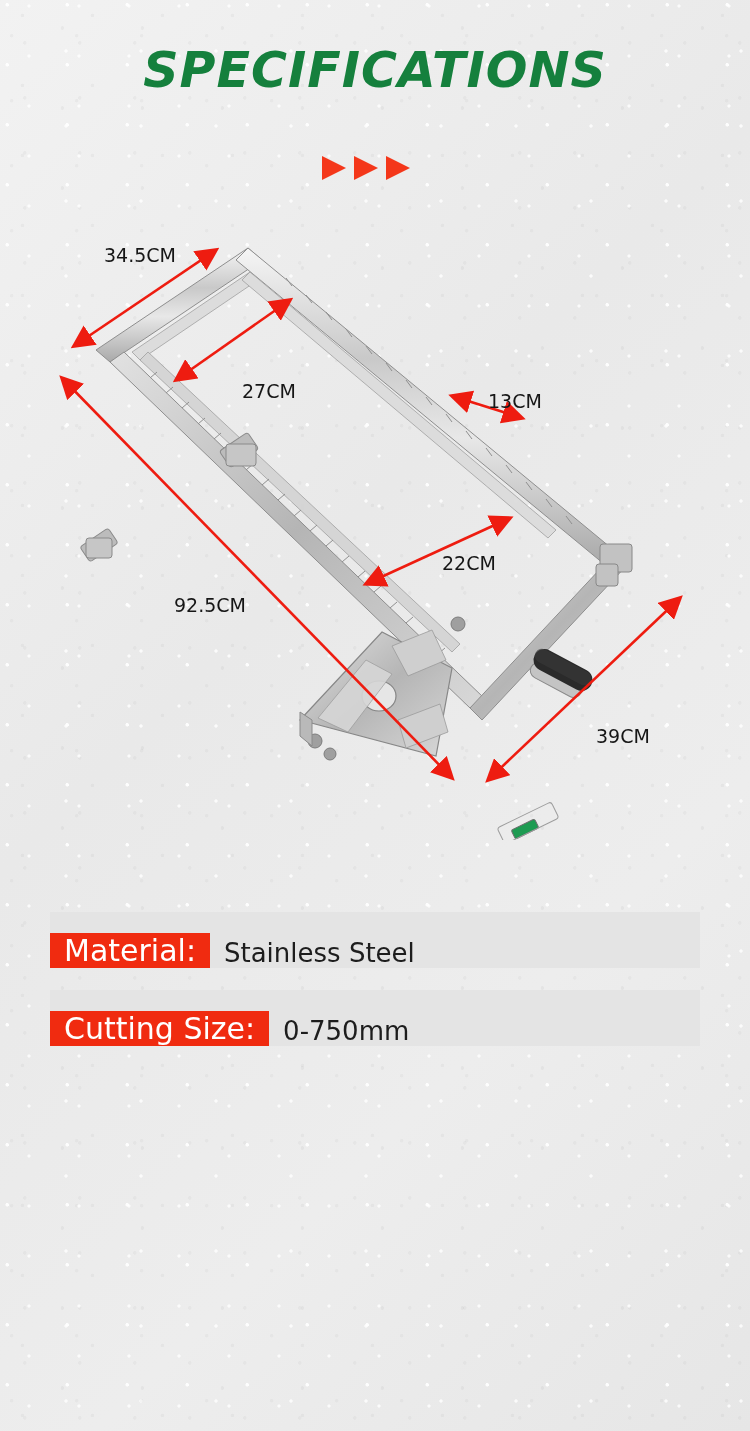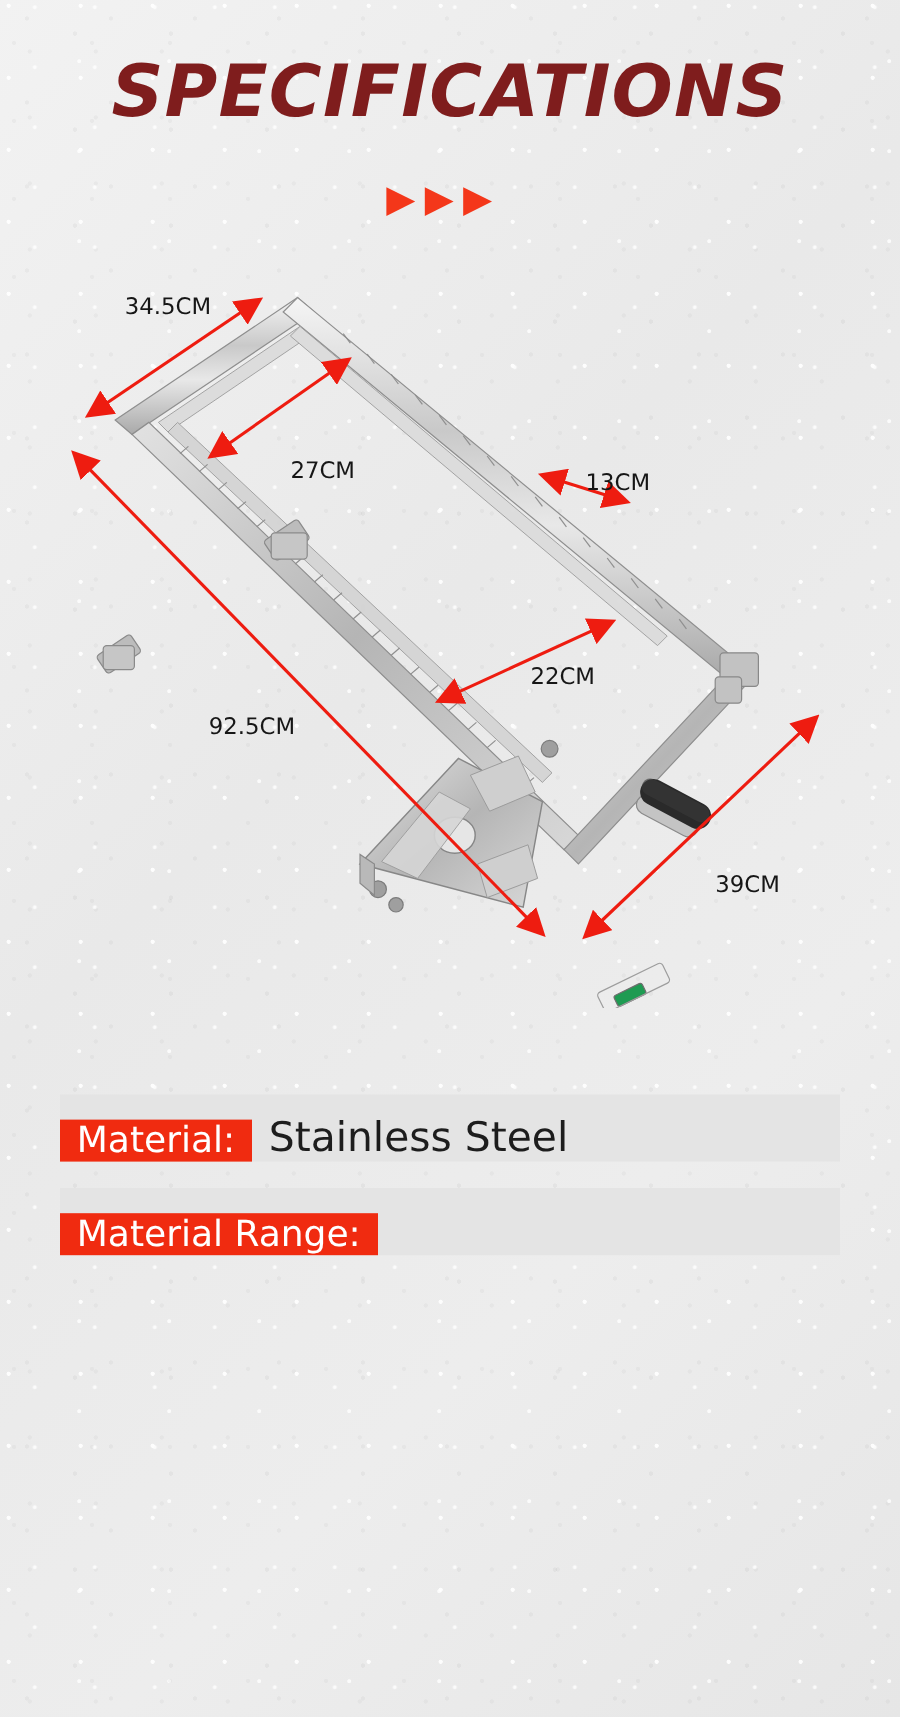--- a/index.html
+++ b/index.html
@@ -30,25 +30,25 @@
       linear-gradient(135deg, #f2f2f2 0%, #e9e9e9 40%, #ededed 70%, #e6e6e6 100%);
     background-size: 60px 60px, 70px 70px, 50px 50px, 80px 80px, 65px 65px, 75px 75px, 55px 55px, 100% 100%;
   }
 
   .title {
     position: absolute;
     top: 42px;
     left: 0;
     width: 750px;
     text-align: center;
-    font-size: 60px;
+    font-size: 49px;
     font-weight: bold;
     font-style: italic;
     letter-spacing: 1px;
-    color: #7f1d1d;
+    color: #15803d;
     font-family: "DejaVu Sans", sans-serif;
   }
 
   .arrows {
     position: absolute;
     top: 152px;
     left: 0;
     width: 750px;
     text-align: center;
     line-height: 0;
@@ -81,21 +81,21 @@
     color: #ffffff;
     font-size: 30px;
     display: flex;
     align-items: center;
     padding: 0 14px;
     white-space: nowrap;
     font-family: "DejaVu Sans", sans-serif;
   }
   .spec-val {
     color: #1d1d1d;
-    font-size: 34px;
+    font-size: 26px;
     display: flex;
     align-items: center;
     padding: 0 14px;
     white-space: nowrap;
     font-family: "DejaVu Sans", sans-serif;
   }
   .dim-label {
     font-family: "DejaVu Sans", sans-serif;
     font-size: 19px;
     fill: #161616;
@@ -259,15 +259,16 @@
     <text class="dim-label" x="596" y="543">39CM</text>
   </svg>
 </div>
 
 <div class="specs">
   <div class="spec-row">
     <div class="spec-key">Material:</div>
     <div class="spec-val">Stainless Steel</div>
   </div>
   <div class="spec-row">
-    <div class="spec-key">Material Range:</div>
+    <div class="spec-key">Cutting Size:</div>
+    <div class="spec-val">0-750mm</div>
   </div>
 </div>
 
 </body></html>

